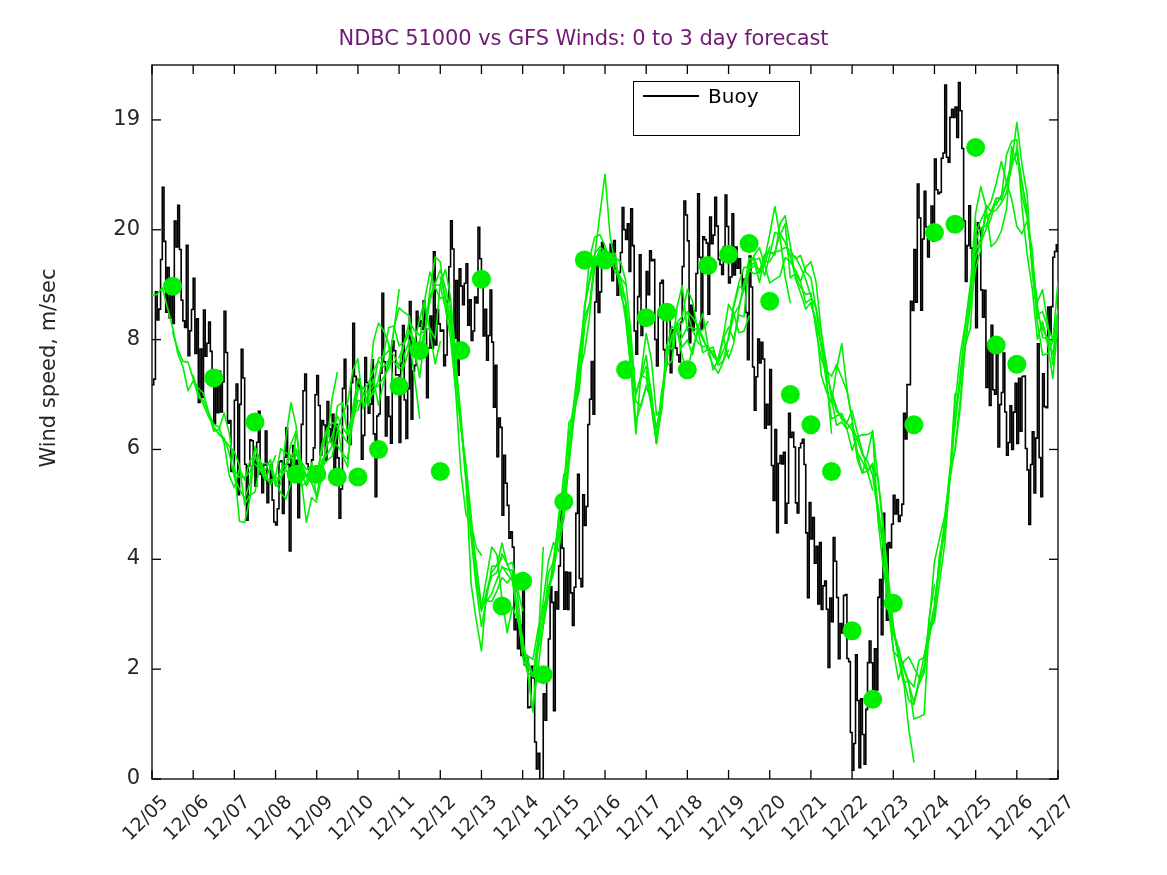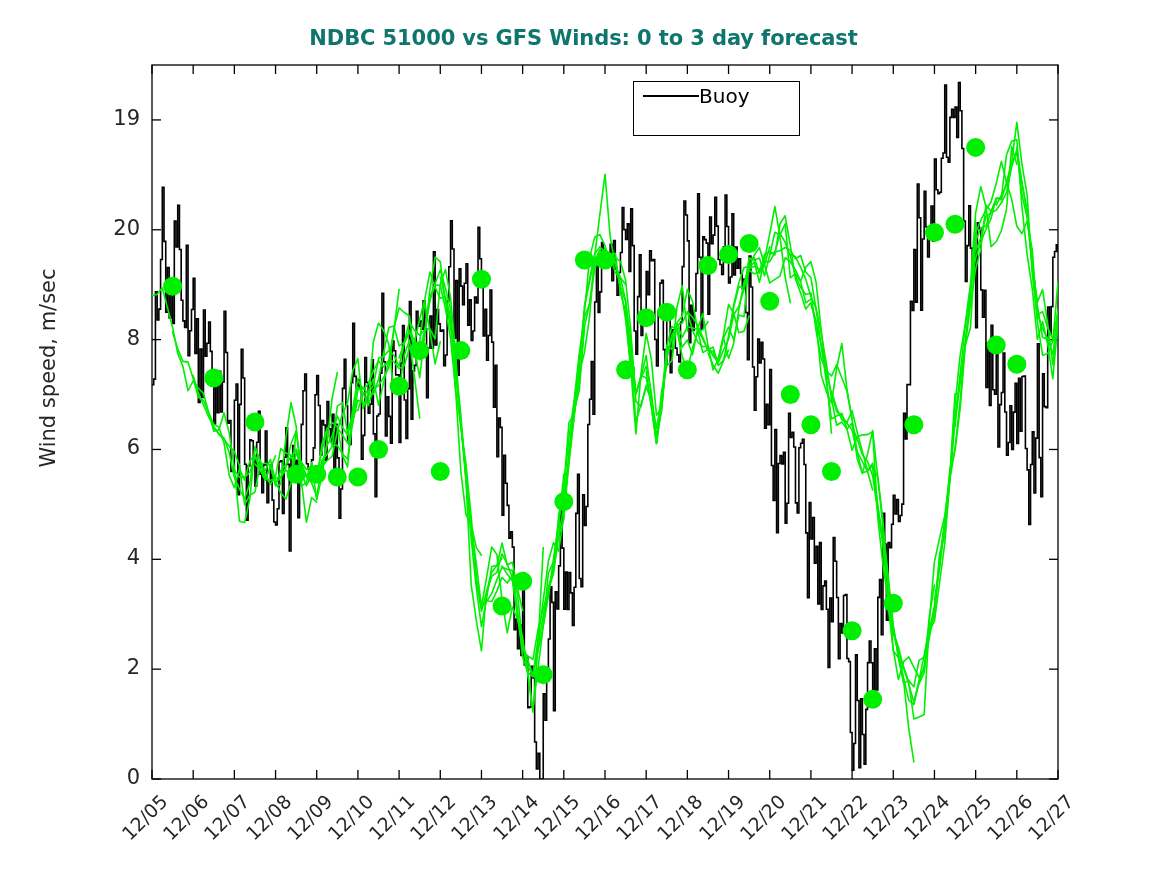--- a/index.html
+++ b/index.html
@@ -19,22 +19,22 @@
     height: 875px;
     background: #ffffff;
   }
   #chart-title {
     position: absolute;
     left: 0;
     top: 26px;
     width: 1167px;
     text-align: center;
     font-size: 21px;
-    font-weight: bold;
-    color: #0f766e;
+    font-weight: normal;
+    color: #701a75;
     letter-spacing: -0.1px;
     font-family: "DejaVu Sans", "Liberation Sans", sans-serif;
   }
   #plot-svg {
     position: absolute;
     left: 0;
     top: 0;
   }
   #ylabel {
     position: absolute;
@@ -86,20 +86,21 @@
     align-items: center;
   }
   .legend-swatch {
     margin-left: 9px;
     width: 56px;
     height: 0;
     border-top-width: 2px;
     border-top-style: solid;
   }
   .legend-text {
+    margin-left: 9px;
     font-size: 20px;
     color: #000000;
     font-family: "DejaVu Sans", "Liberation Sans", sans-serif;
     line-height: 1;
   }
 </style>
 </head>
 <body>
 
 <div id="figure">

